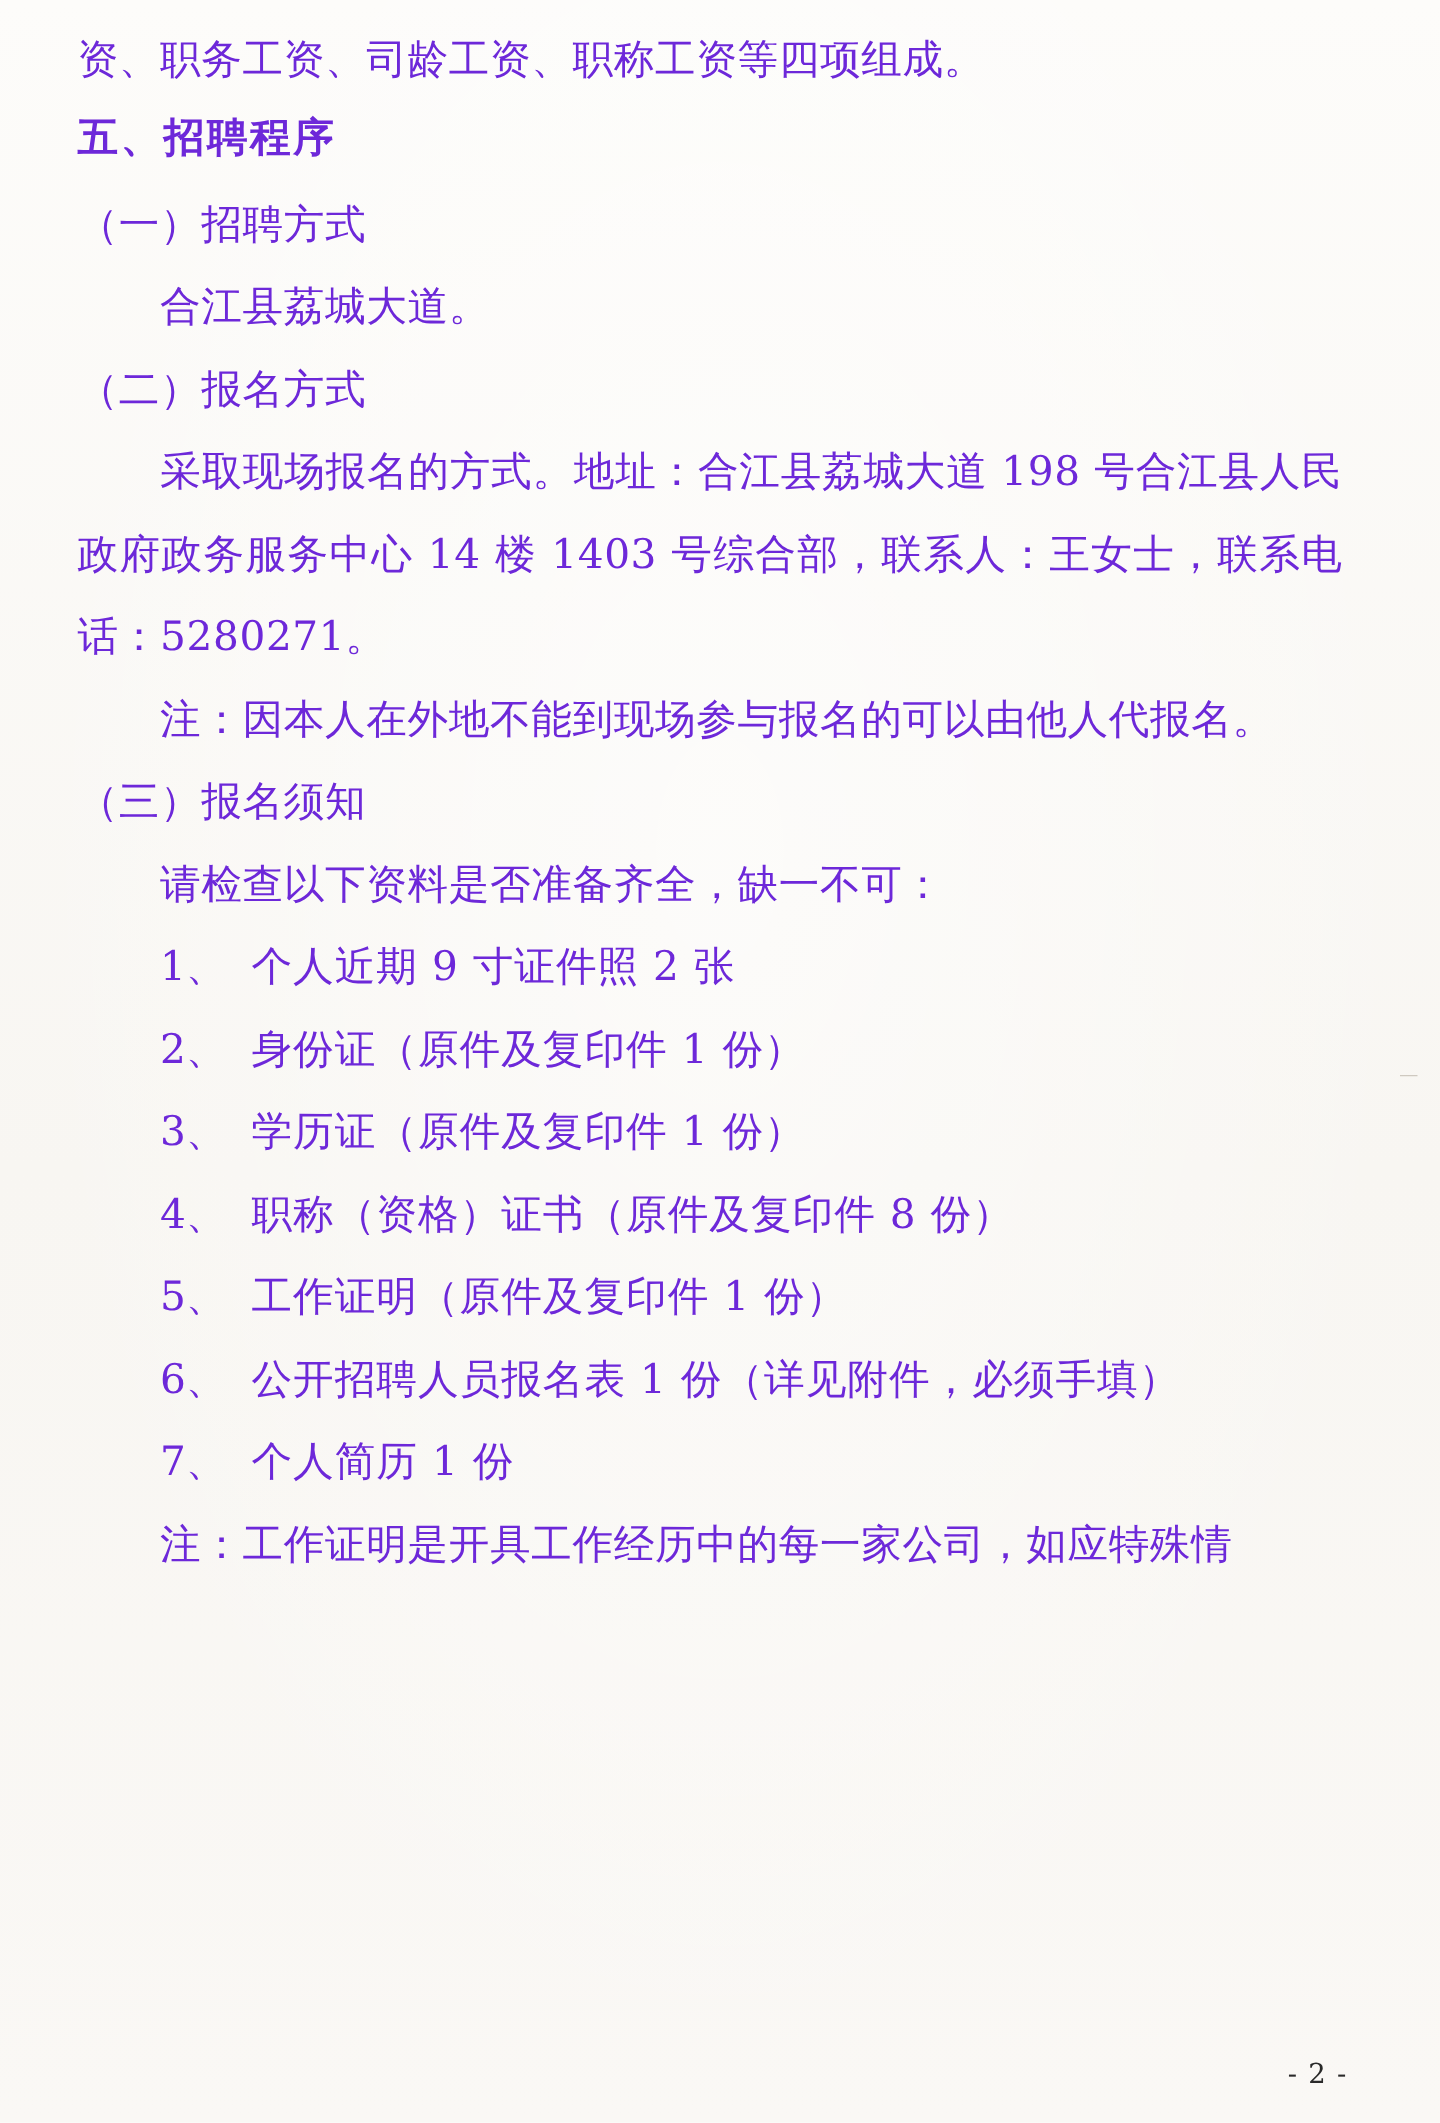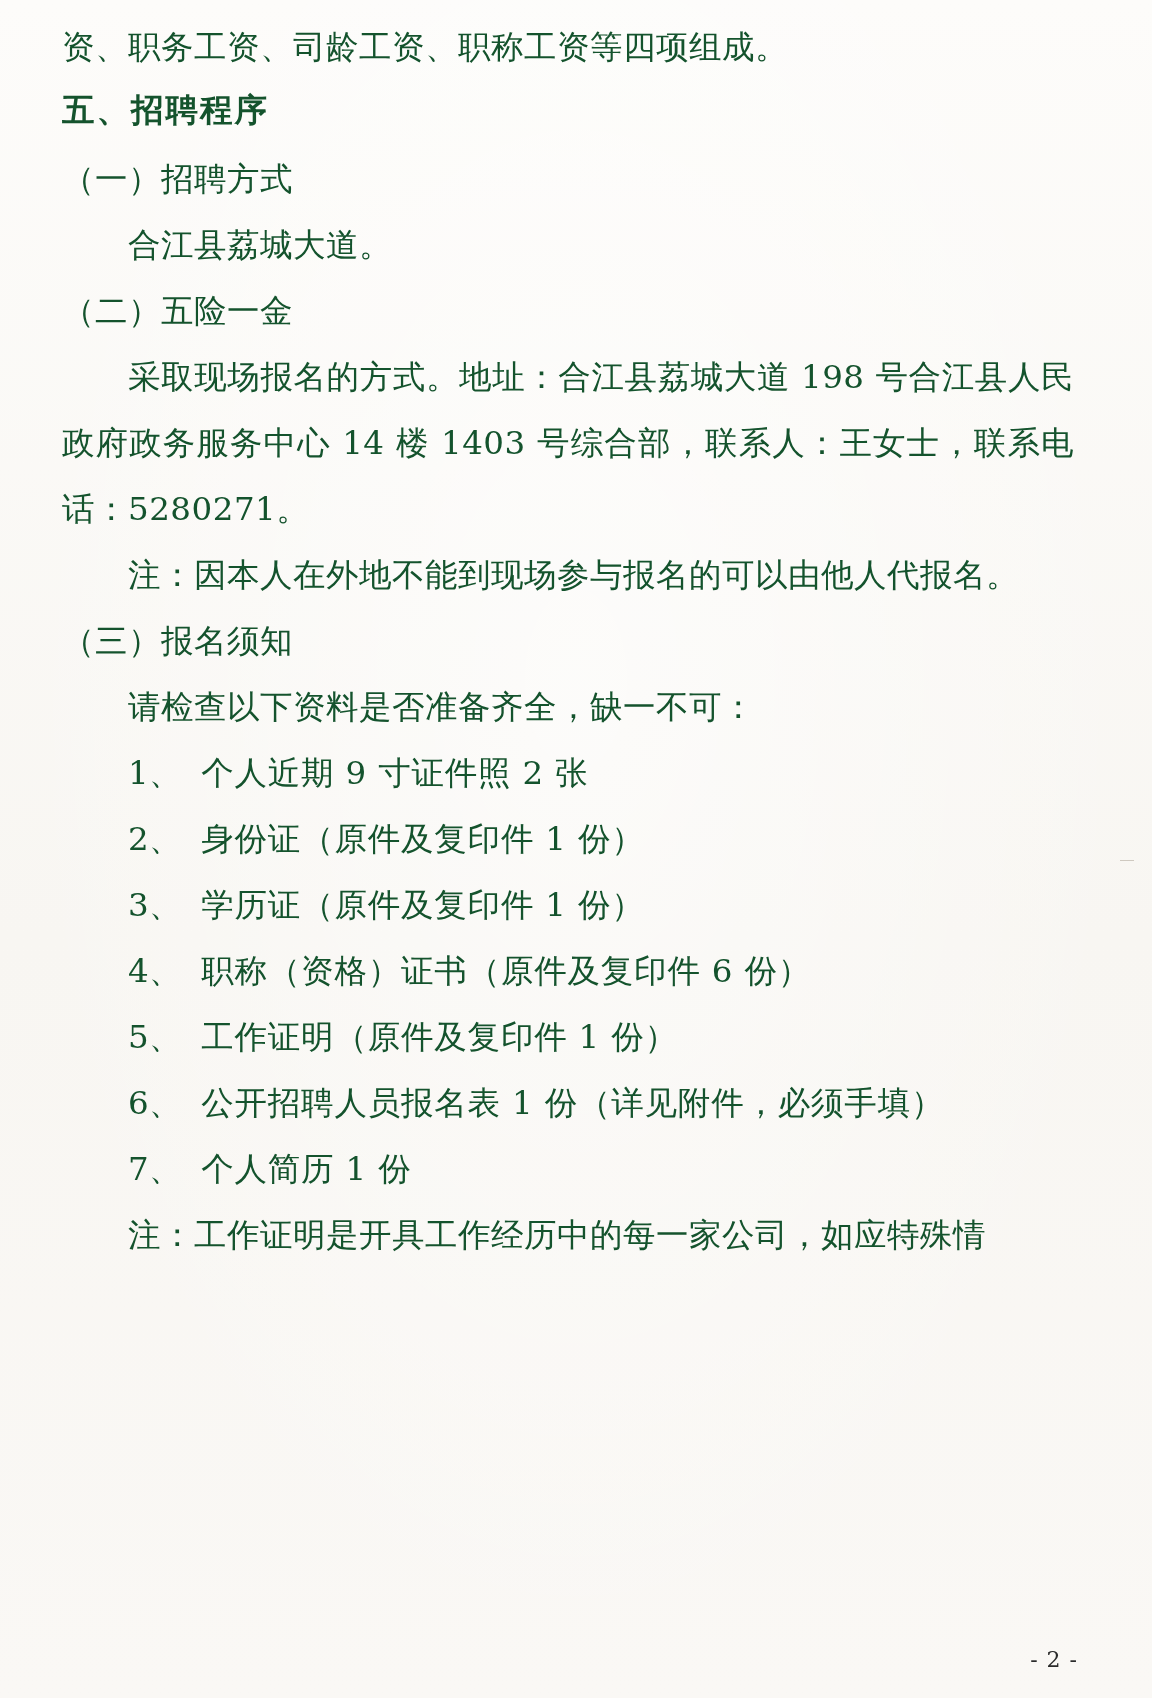--- a/index.html
+++ b/index.html
@@ -34,21 +34,21 @@
   }
   .content {
     position: relative;
     z-index: 2;
   }
   p {
     margin: 0;
     font-size: 32.5px;
     line-height: 66px;
     letter-spacing: 0.5px;
-    color: #14532d;
+    color: #6d28d9;
     text-align: justify;
     text-justify: inter-ideograph;
     font-family: "DejaVu Serif", "Liberation Serif", serif;
   }
   .indent {
     text-indent: 66px;
   }
   .heading {
     font-weight: bold;
     letter-spacing: 2px;
@@ -95,37 +95,37 @@
 
     <p>资、职务工资、司龄工资、职称工资等四项组成。</p>
 
 
     <p class="heading">五、招聘程序</p>
 
     <p>（一）招聘方式</p>
 
     <p class="indent">合江县荔城大道。</p>
 
-    <p>（二）五险一金</p>
+    <p>（二）报名方式</p>
 
     <p class="indent">采取现场报名的方式。地址：合江县荔城大道 198 号合江县人民政府政务服务中心 14 楼 1403 号综合部，联系人：王女士，联系电话：5280271。</p>
 
     <p class="indent">注：因本人在外地不能到现场参与报名的可以由他人代报名。</p>
 
     <p>（三）报名须知</p>
 
     <p class="indent">请检查以下资料是否准备齐全，缺一不可：</p>
 
     <p class="list-item"><span class="num">1、</span><span class="item-gap"></span><span>个人近期 9 寸证件照 2 张</span></p>
 
     <p class="list-item"><span class="num">2、</span><span class="item-gap"></span><span>身份证（原件及复印件 1 份）</span></p>
 
     <p class="list-item"><span class="num">3、</span><span class="item-gap"></span><span>学历证（原件及复印件 1 份）</span></p>
 
-    <p class="list-item"><span class="num">4、</span><span class="item-gap"></span><span>职称（资格）证书（原件及复印件 6 份）</span></p>
+    <p class="list-item"><span class="num">4、</span><span class="item-gap"></span><span>职称（资格）证书（原件及复印件 8 份）</span></p>
 
     <p class="list-item"><span class="num">5、</span><span class="item-gap"></span><span>工作证明（原件及复印件 1 份）</span></p>
 
     <p class="list-item"><span class="num">6、</span><span class="item-gap"></span><span>公开招聘人员报名表 1 份（详见附件，必须手填）</span></p>
 
     <p class="list-item"><span class="num">7、</span><span class="item-gap"></span><span>个人简历 1 份</span></p>
 
     <p class="indent">注：工作证明是开具工作经历中的每一家公司，如应特殊情</p>
 
   </div>

